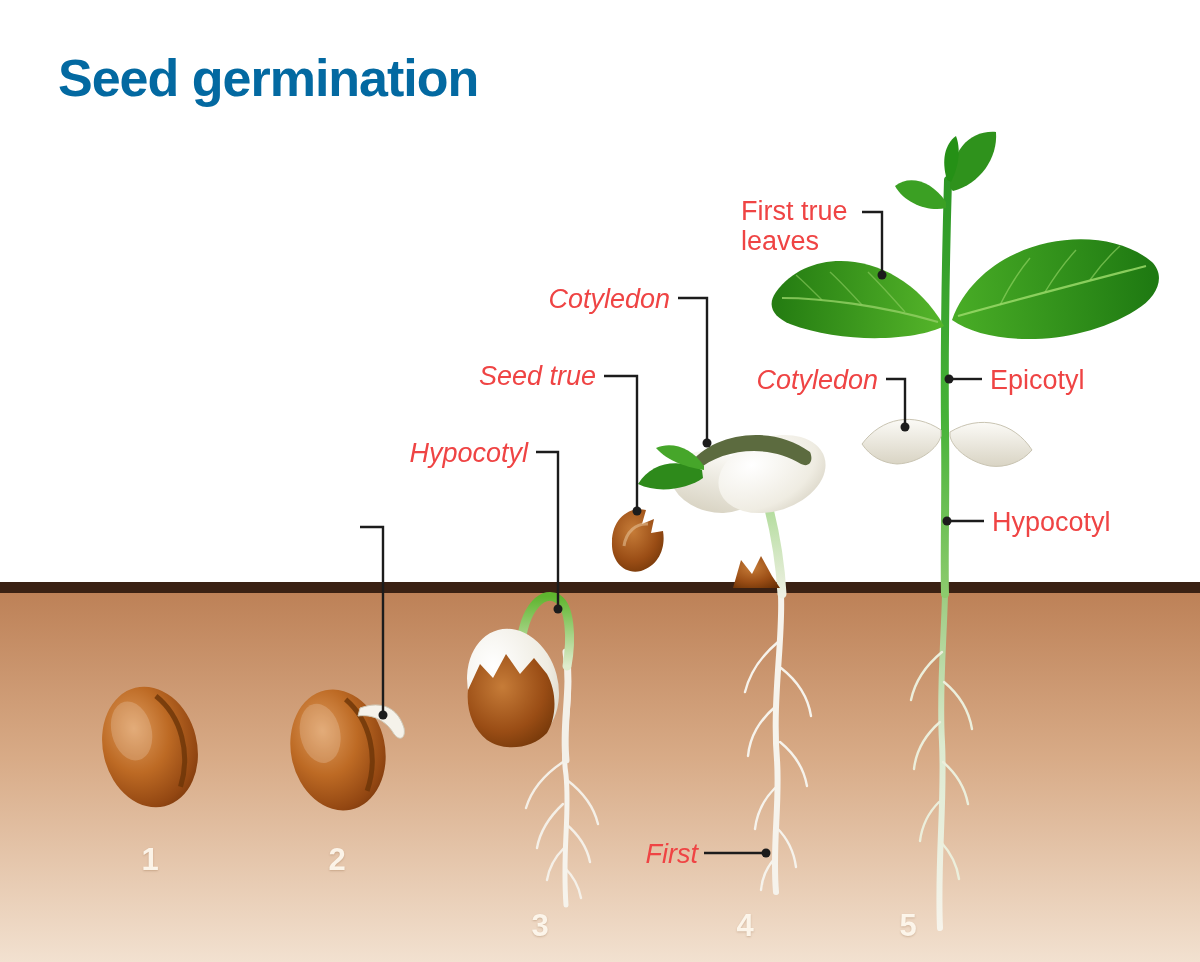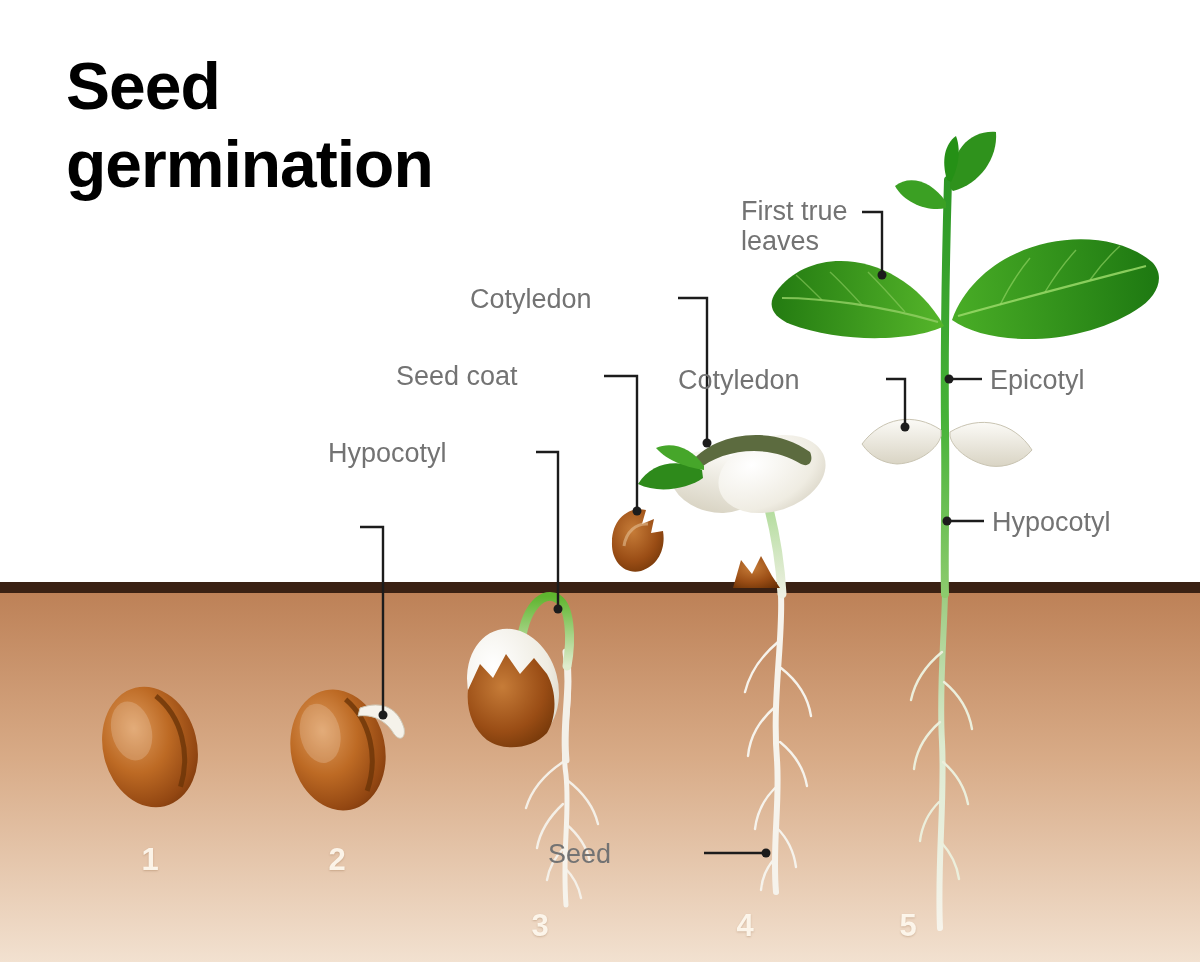--- a/index.html
+++ b/index.html
@@ -1,22 +1,22 @@
 <!DOCTYPE html>
 <html><head>
 <meta charset="utf-8">
 <style>
   html,body{margin:0;padding:0;background:#fff;}
   .canvas{position:relative;width:1200px;height:962px;background:#ffffff;overflow:hidden;
           font-family:"Liberation Sans", sans-serif;}
   svg.art{position:absolute;left:0;top:0;width:1200px;height:962px;display:block;}
-  .title{position:absolute;left:66px;top:48px;width:470px;font-size:66px;font-weight:bold;
-         color:#000000;line-height:1.18;letter-spacing:-1px;}
-  .lbl{position:absolute;font-size:27px;color:#737373;white-space:nowrap;}
-  .lbl.ra{}
+  .title{position:absolute;left:58px;top:48px;width:470px;font-size:52px;font-weight:bold;
+         color:#0369a1;line-height:1.18;letter-spacing:-1px;}
+  .lbl{position:absolute;font-size:27px;color:#ef4444;white-space:nowrap;}
+  .lbl.ra{text-align:right;font-style:italic;}
   .lbl.wrap{white-space:normal;line-height:1.12;}
   .num{position:absolute;font-size:31px;font-weight:bold;color:rgba(255,250,240,0.92);
        transform:translateX(-50%);text-shadow:0 1px 2px rgba(120,70,30,0.25);}
 </style>
 </head>
 <body>
 
 <div class="canvas">
 
   <svg class="art" viewBox="0 0 1200 962" aria-hidden="true">
@@ -188,27 +188,27 @@
       <circle cx="905" cy="427" r="4.5"></circle>
       <circle cx="949" cy="379" r="4.5"></circle>
       <circle cx="947" cy="521" r="4.5"></circle>
       <circle cx="766" cy="853" r="4.5"></circle>
     </g>
   </svg>
 
   <div class="title">Seed germination</div>
 
   <div class="lbl ra" style="left:328px;top:438px;width:200px;">Hypocotyl</div>
-  <div class="lbl ra" style="left:396px;top:361px;width:200px;">Seed coat</div>
+  <div class="lbl ra" style="left:396px;top:361px;width:200px;">Seed true</div>
   <div class="lbl ra" style="left:470px;top:284px;width:200px;">Cotyledon</div>
   <div class="lbl wrap" style="left:741px;top:196px;width:130px;">First true leaves</div>
   <div class="lbl ra" style="left:678px;top:365px;width:200px;">Cotyledon</div>
   <div class="lbl" style="left:990px;top:365px;text-align:right;">Epicotyl</div>
   <div class="lbl" style="left:992px;top:507px;">Hypocotyl</div>
-  <div class="lbl ra" style="left:548px;top:839px;width:150px;">Seed</div>
+  <div class="lbl ra" style="left:548px;top:839px;width:150px;">First</div>
 
   <div class="num" style="left:150px;top:842px;">1</div>
   <div class="num" style="left:337px;top:842px;">2</div>
   <div class="num" style="left:540px;top:908px;">3</div>
   <div class="num" style="left:745px;top:908px;">4</div>
   <div class="num" style="left:908px;top:908px;">5</div>
 
 </div>
 
 </body></html>

